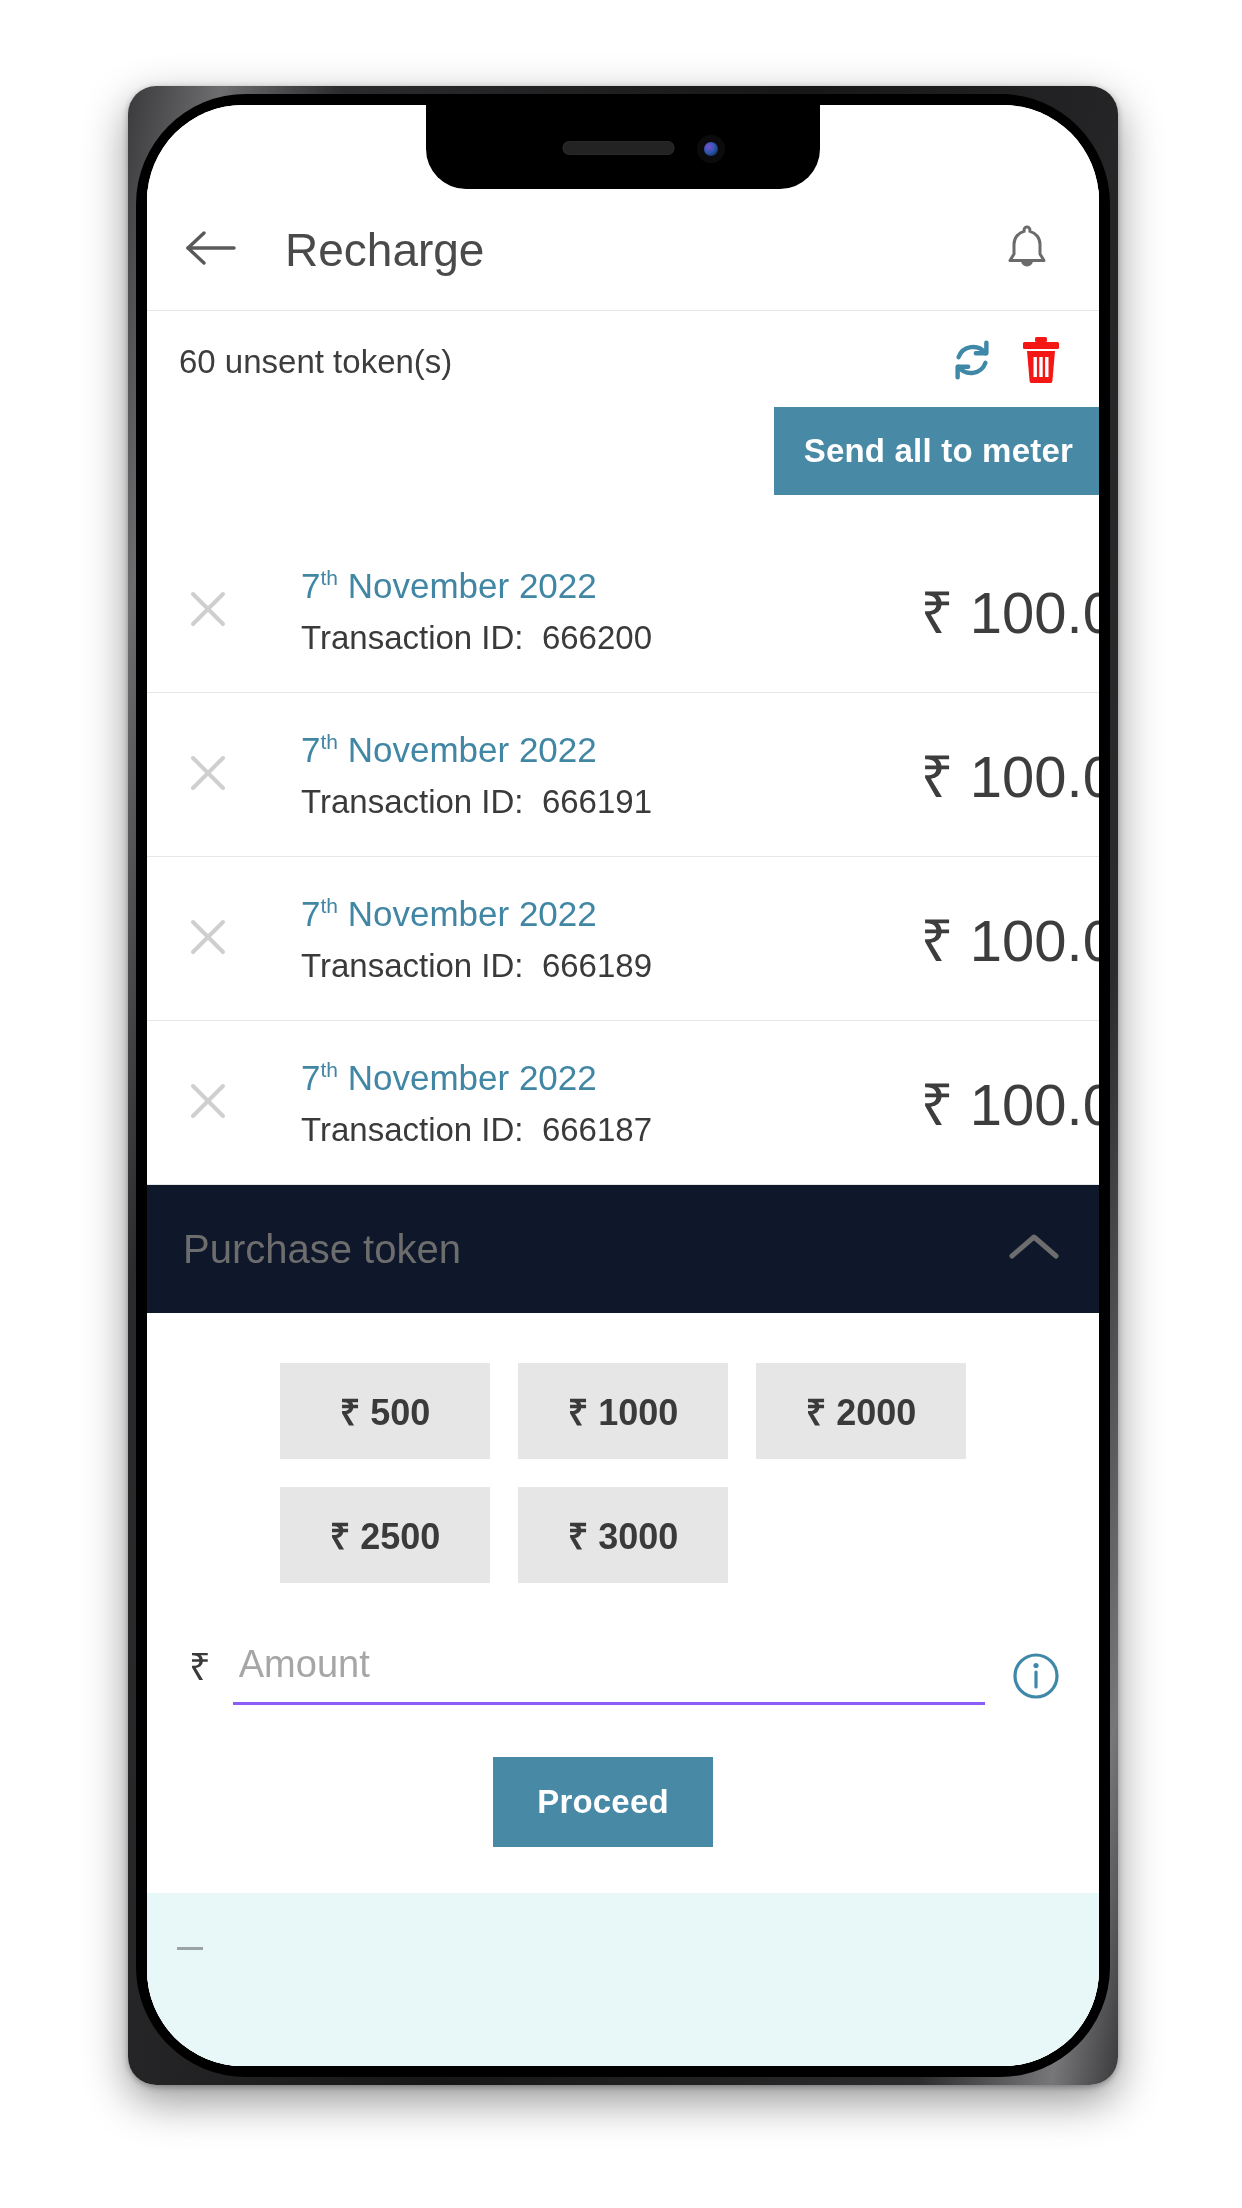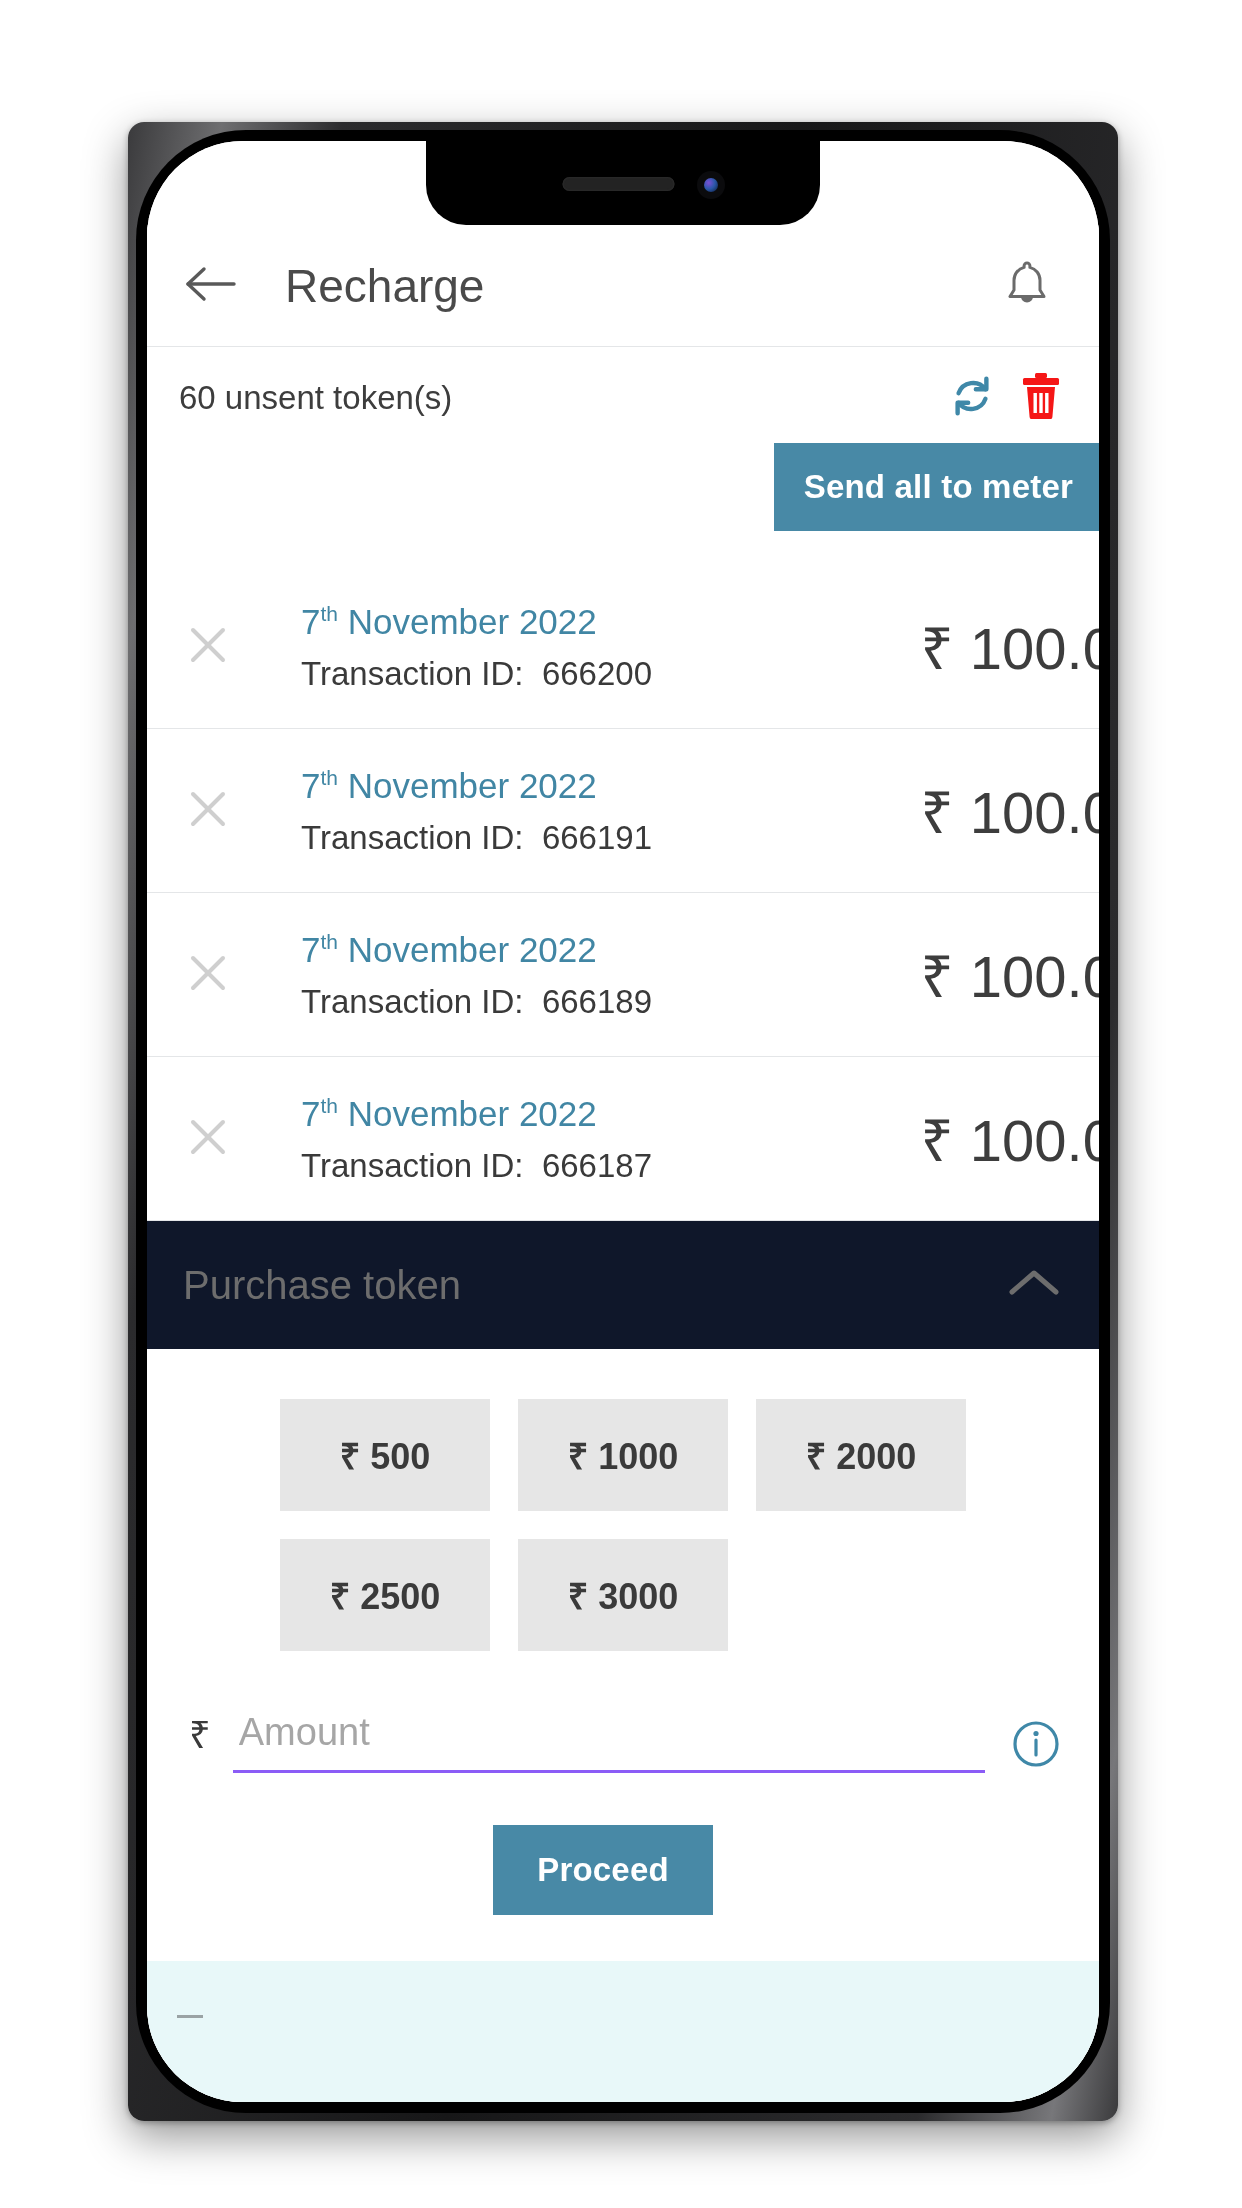--- a/index.html
+++ b/index.html
@@ -13,24 +13,23 @@
     position: relative;
     width: 1242px; height: 2208px;
     background: #ffffff;
   }
 
   
   .phone {
     position: absolute;
     left: 128px; top: 86px;
     width: 990px; height: 1999px;
-    border-radius: 16px;
+    border-radius: 28px;
     background: linear-gradient(100deg,#3a3a3c 0%,#6e6e70 7%,#2b2b2d 16%,#171718 50%,#2b2b2d 85%,#77777a 95%,#3a3a3c 100%);
     box-shadow: 0 16px 44px rgba(0,0,0,.42), 0 2px 6px rgba(0,0,0,.3);
-    margin-top: 36px;
   }
   .phone-inner-ring {
     position: absolute;
     left: 8px; top: 8px; right: 8px; bottom: 8px;
     border-radius: 110px;
     background: #000;
   }
   .screen {
     position: absolute;
     left: 19px; top: 19px; right: 19px; bottom: 19px;
@@ -201,21 +200,21 @@
   .chip-grid {
     display: grid;
     grid-template-columns: repeat(3, 210px);
     gap: 28px 28px;
     justify-content: center;
     padding: 16px 0 0 0;
   }
   .chip {
     background: #e6e6e6;
     border: none;
-    height: 112px;
+    height: 96px;
     font-size: 36px;
     color: #3a3a3a;
     font-weight: 600;
     cursor: pointer;
     font-family: "Liberation Sans", sans-serif;
   }
 
   .amount-row {
     display: flex;
     align-items: flex-end;

